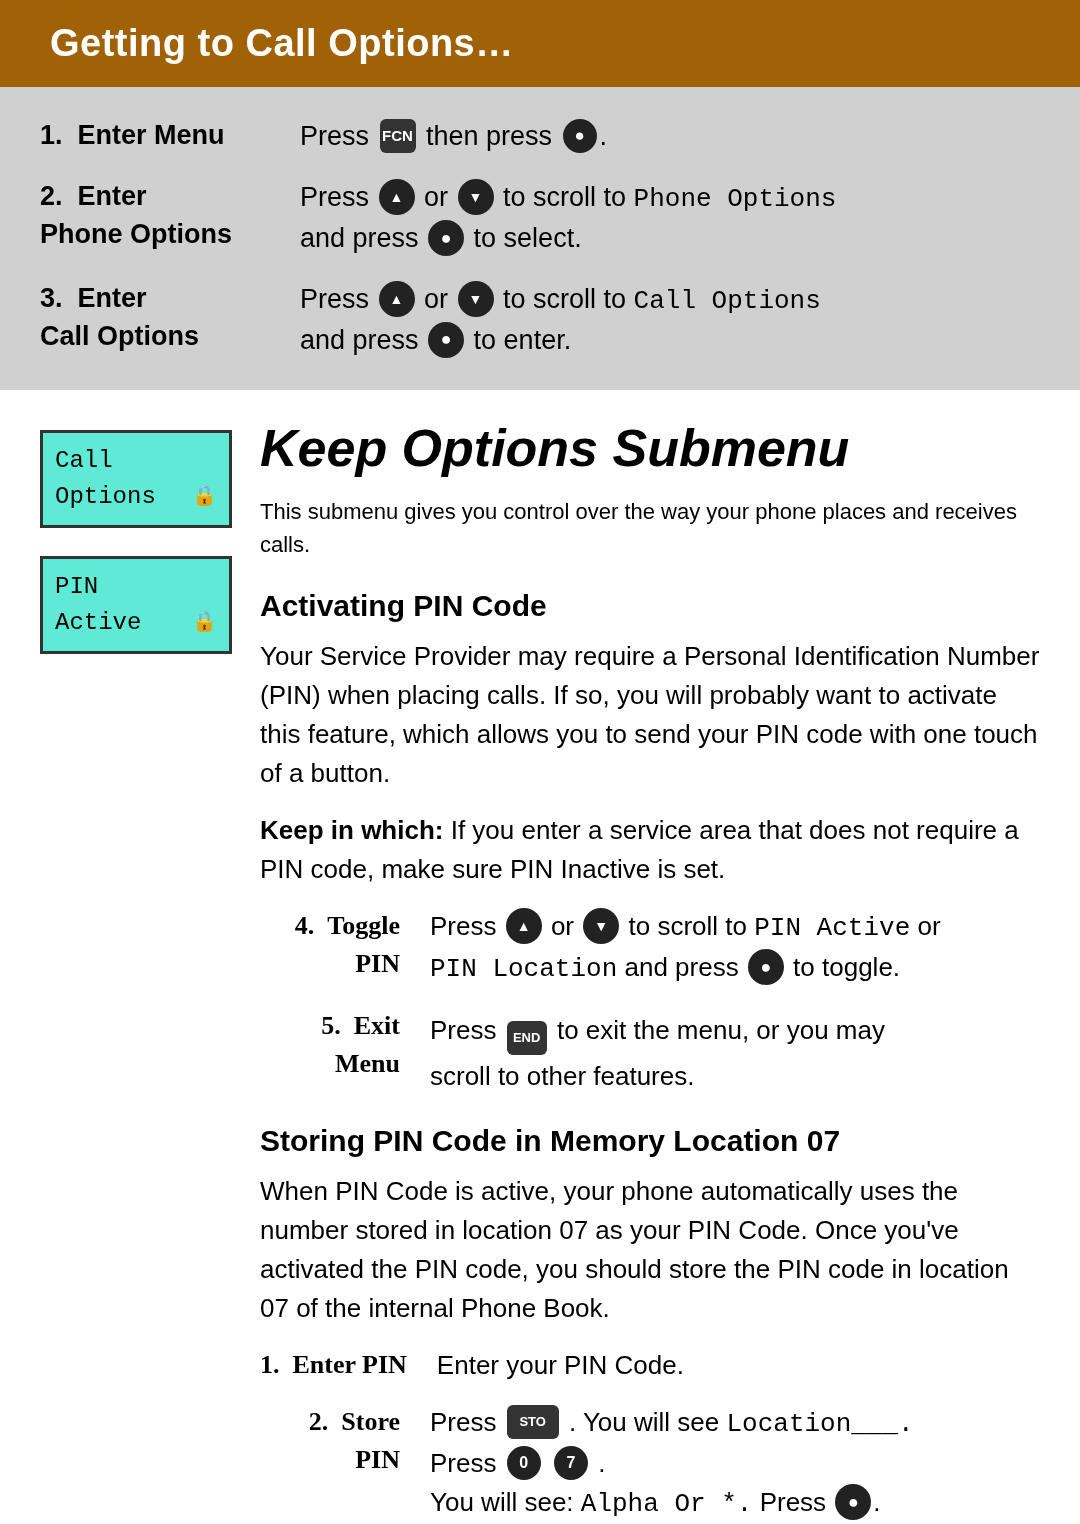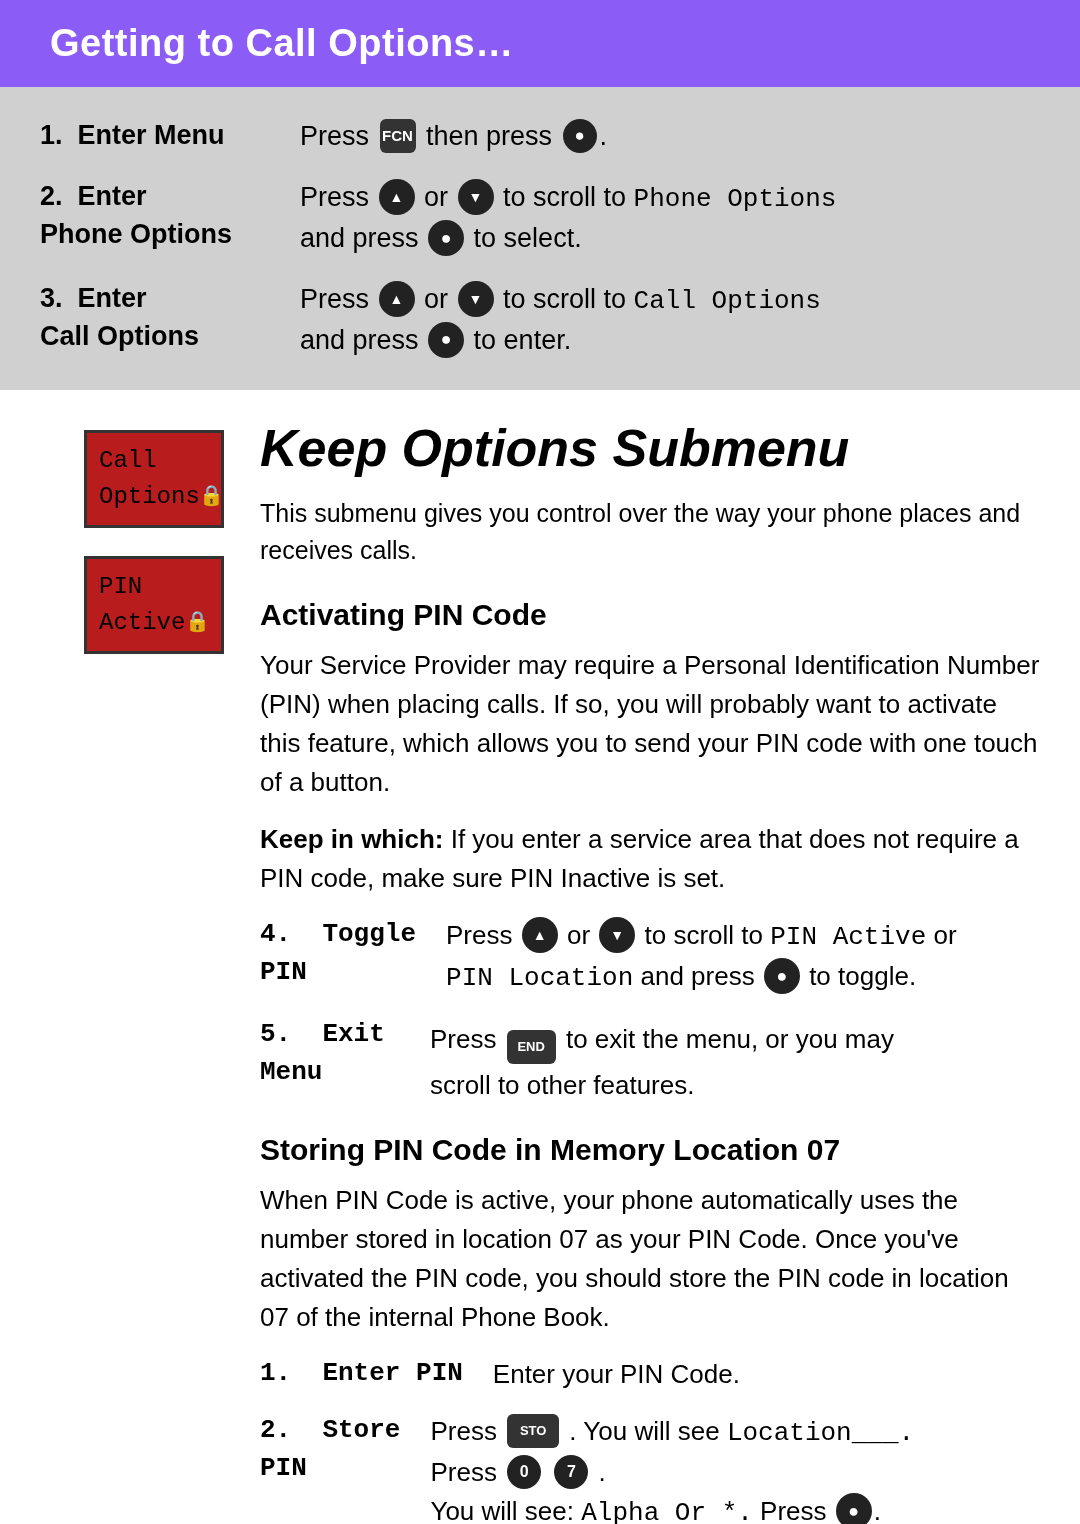--- a/index.html
+++ b/index.html
@@ -16,21 +16,21 @@
 
     .page {
       width: 1080px;
       min-height: 1524px;
       padding: 0 0 60px 0;
       position: relative;
     }
 
     
     .header-banner {
-      background: #8b5cf6;
+      background: #a16207;
       color: #fff;
       padding: 22px 50px 22px 50px;
       margin-bottom: 0;
     }
 
     .header-banner h1 {
       font-family: Arial, Helvetica, sans-serif;
       font-size: 38px;
       font-weight: bold;
       color: #fff;
@@ -107,21 +107,21 @@
       width: 34px;
       height: 34px;
     }
 
     .btn-end {
       background: #333;
       color: #fff;
       font-family: Arial, sans-serif;
       font-size: 13px;
       font-weight: bold;
-      width: 49px;
+      width: 40px;
       height: 34px;
       border-radius: 6px;
       margin-top: 16px;
     }
 
     .btn-sto {
       background: #333;
       color: #fff;
       font-family: Arial, sans-serif;
       font-size: 13px;
@@ -158,26 +158,25 @@
       width: 200px;
       min-width: 180px;
       flex-shrink: 0;
       padding-top: 10px;
     }
 
     .phone-screen {
       border: 3px solid #333;
       padding: 10px 12px;
       margin-bottom: 28px;
-      width: 140px;
-      background: #b91c1c;
+      width: 192px;
+      background: #5eead4;
       font-family: 'Courier New', Courier, monospace;
       font-size: 24px;
       line-height: 1.5;
-      margin-left: 44px;
     }
 
     .phone-screen .screen-line {
       display: flex;
       justify-content: space-between;
       align-items: center;
     }
 
     .lock-icon {
       font-size: 20px;
@@ -194,21 +193,21 @@
       font-size: 52px;
       font-weight: bold;
       font-style: italic;
       color: #000;
       margin-bottom: 18px;
       line-height: 1.1;
     }
 
     .intro-text {
       font-family: Arial, Helvetica, sans-serif;
-      font-size: 25px;
+      font-size: 22px;
       line-height: 1.5;
       margin-bottom: 28px;
     }
 
     .subsection-title {
       font-family: Arial, Helvetica, sans-serif;
       font-size: 30px;
       font-weight: bold;
       margin-bottom: 14px;
     }
@@ -230,25 +229,26 @@
     }
 
     .main-step-row {
       display: flex;
       align-items: flex-start;
       margin-bottom: 18px;
       gap: 30px;
     }
 
     .main-step-label {
-      font-family: Liberation Mono, monospace;
+      font-family: Liberation Serif, serif;
       font-size: 26px;
       font-weight: bold;
       min-width: 140px;
       line-height: 1.45;
+      text-align: right;
     }
 
     .main-step-desc {
       font-family: Arial, Helvetica, sans-serif;
       font-size: 26px;
       line-height: 1.5;
       flex: 1;
     }
 
     .section-divider {

